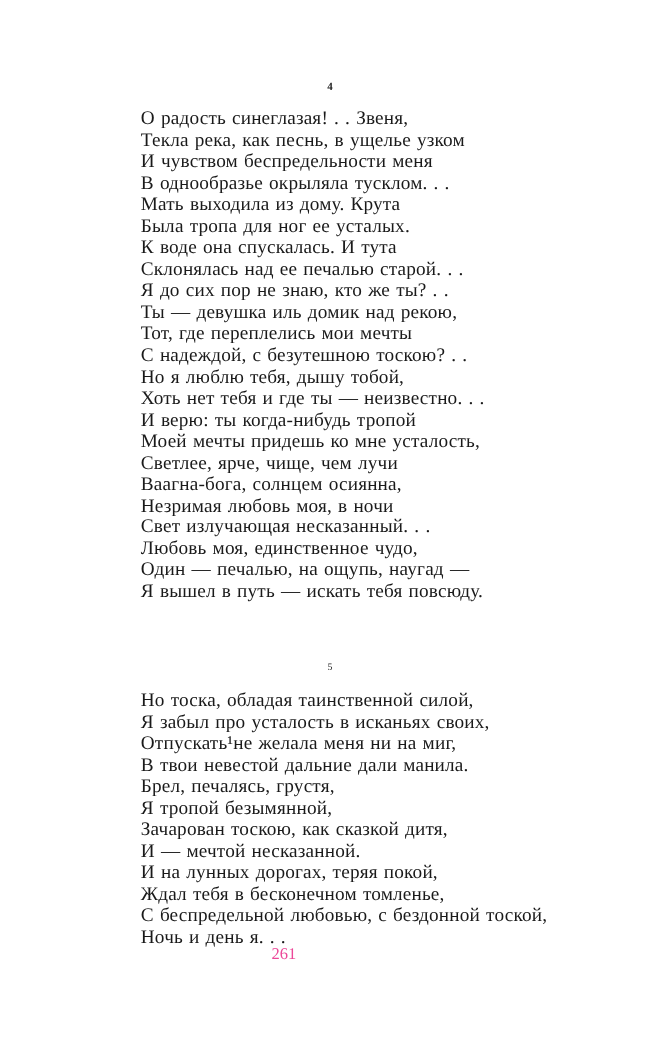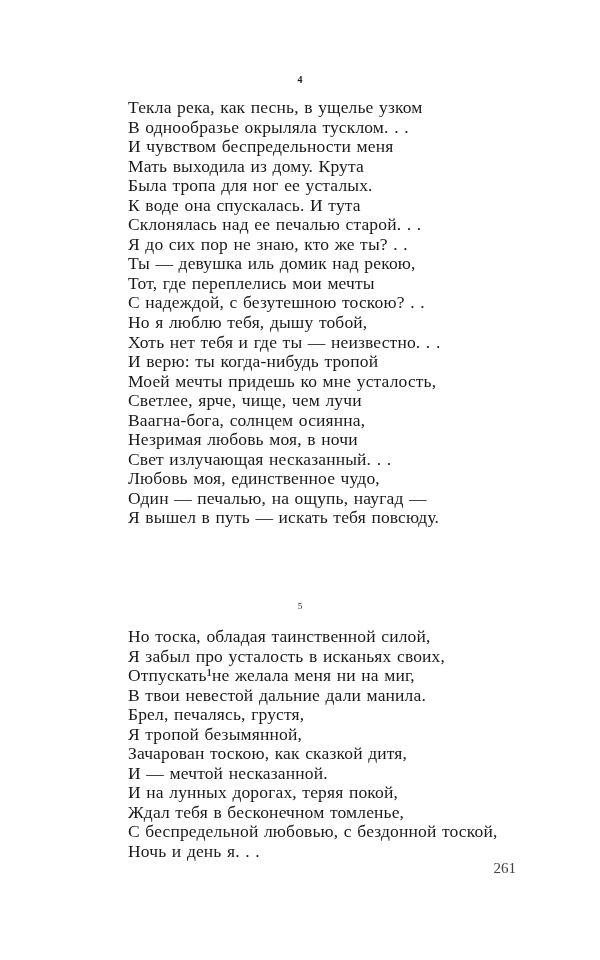--- a/index.html
+++ b/index.html
@@ -48,36 +48,37 @@
       letter-spacing: 0.15px;
       word-spacing: 1px;
     }
     .stanza-4 { top: 98px; }
     .stanza-5 { top: 627px; }
     .page-number {
       position: absolute;
       left: 0;
       width: 516px;
       top: 860px;
-      text-align: right;
+      text-align: center;
       font-size: 15px;
-      color: #404040;
+      color: #ec4899;
     }
   </style>
 </head>
 <body>
 
 <div class="page">
 
   <div class="section-number sec4-num">4</div>
 
   <ul class="stanza stanza-4">
+    <li>О радость синеглазая! . . Звеня,</li>
     <li>Текла река, как песнь, в ущелье узком</li>
+    <li>И чувством беспредельности меня</li>
     <li>В однообразье окрыляла тусклом. . .</li>
-    <li>И чувством беспредельности меня</li>
     <li>Мать выходила из дому. Крута</li>
     <li>Была тропа для ног ее усталых.</li>
     <li>К воде она спускалась. И тута</li>
     <li>Склонялась над ее печалью старой. . .</li>
     <li>Я до сих пор не знаю, кто же ты? . .</li>
     <li>Ты — девушка иль домик над рекою,</li>
     <li>Тот, где переплелись мои мечты</li>
     <li>С надеждой, с безутешною тоскою? . .</li>
     <li>Но я люблю тебя, дышу тобой,</li>
     <li>Хоть нет тебя и где ты — неизвестно. . .</li>

